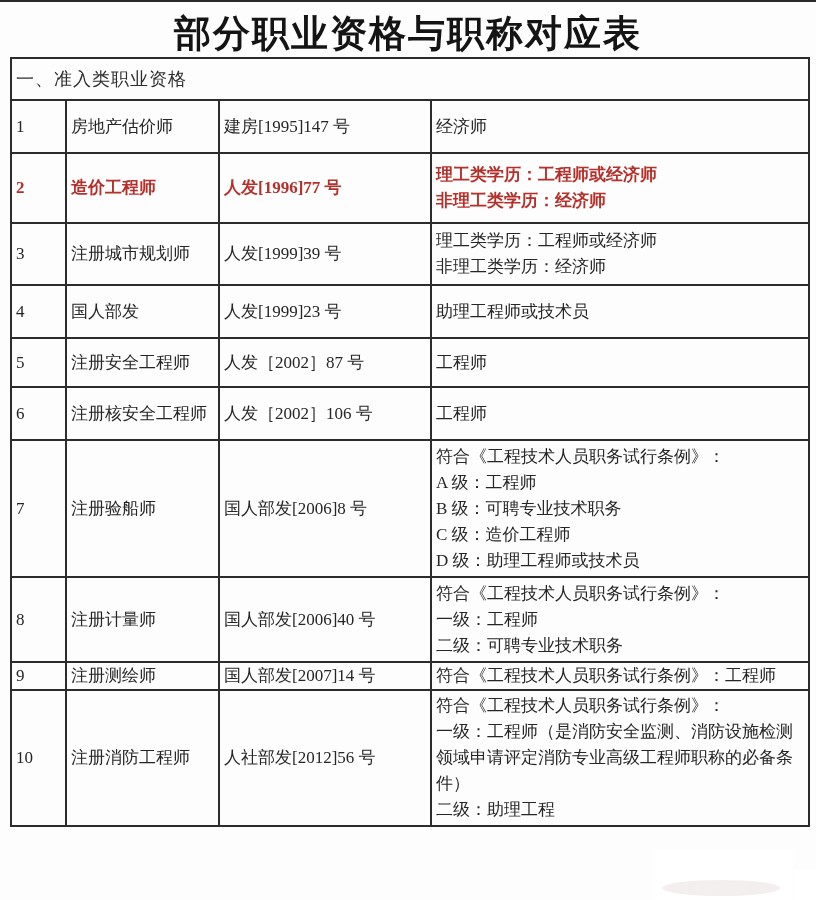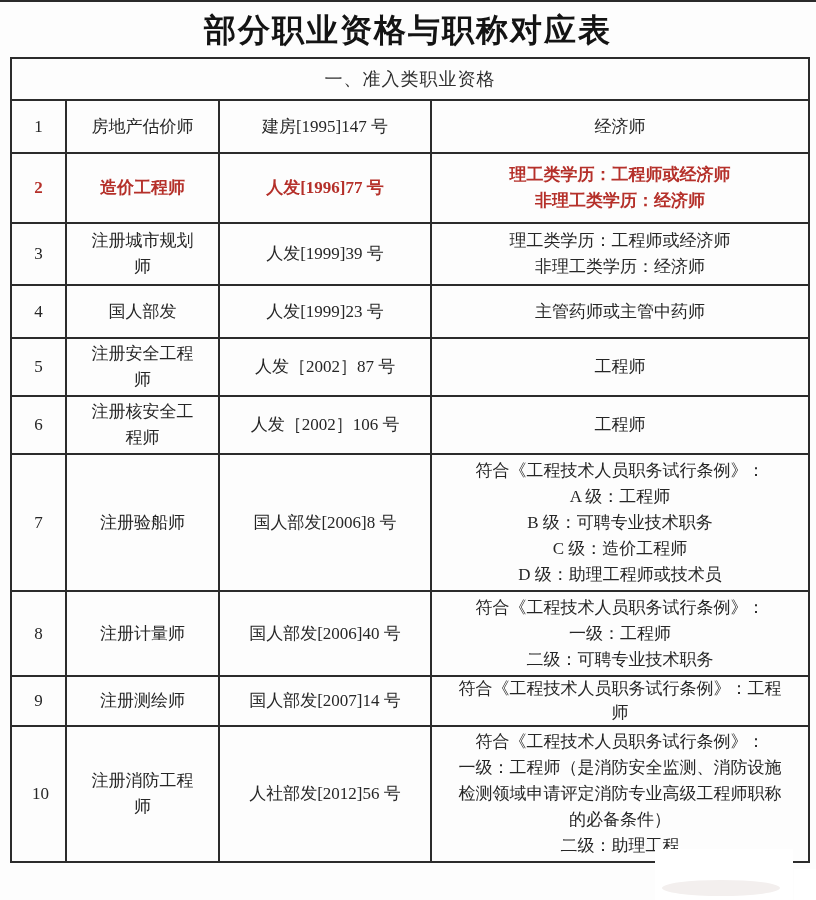--- a/index.html
+++ b/index.html
@@ -9,41 +9,41 @@
     font-family:"Liberation Serif","DejaVu Serif",serif;
     color:#262626;
   }
   .top-edge{
     position:absolute;top:0;left:0;width:816px;height:2px;
     background:#2b2b2b;
   }
   .page-title{
     margin:9px 0 0 0;
     text-align:center;
-    font-size:32px;
+    font-size:37px;
     font-weight:bold;
     color:#141414;
     letter-spacing:2px;
   }
   .table-wrap{
     position:absolute;
     top:57px;left:10px;width:798px;
   }
   table{
     border-collapse:collapse;
     table-layout:fixed;
     width:798px;
   }
   td,th{
     border:2px solid #2c2c2c;
-    text-align:center;
+    text-align:left;
     vertical-align:middle;
     font-size:17px;
     font-weight:normal;
-    padding:2px 20px;
+    padding:2px 4px;
     line-height:26px;
     color:#262626;
     overflow:hidden;
   }
   tr.section-row td{
     height:36px;
     font-size:18px;
     letter-spacing:1px;
     color:#2e2e2e;
   }
@@ -125,21 +125,21 @@
     <td>
             <div class="title-line">理工类学历：工程师或经济师</div>
             <div class="title-line">非理工类学历：经济师</div>
           </td>
   </tr>
         <tr>
     <td>4</td>
     <td>国人部发</td>
     <td>人发[1999]23 号</td>
     <td>
-            <div class="title-line">主管药师或主管中药师</div>
+            <div class="title-line">助理工程师或技术员</div>
           </td>
   </tr>
         <tr>
     <td>5</td>
     <td>注册安全工程师</td>
     <td>人发［2002］87 号</td>
     <td>
             <div class="title-line">工程师</div>
           </td>
   </tr>

